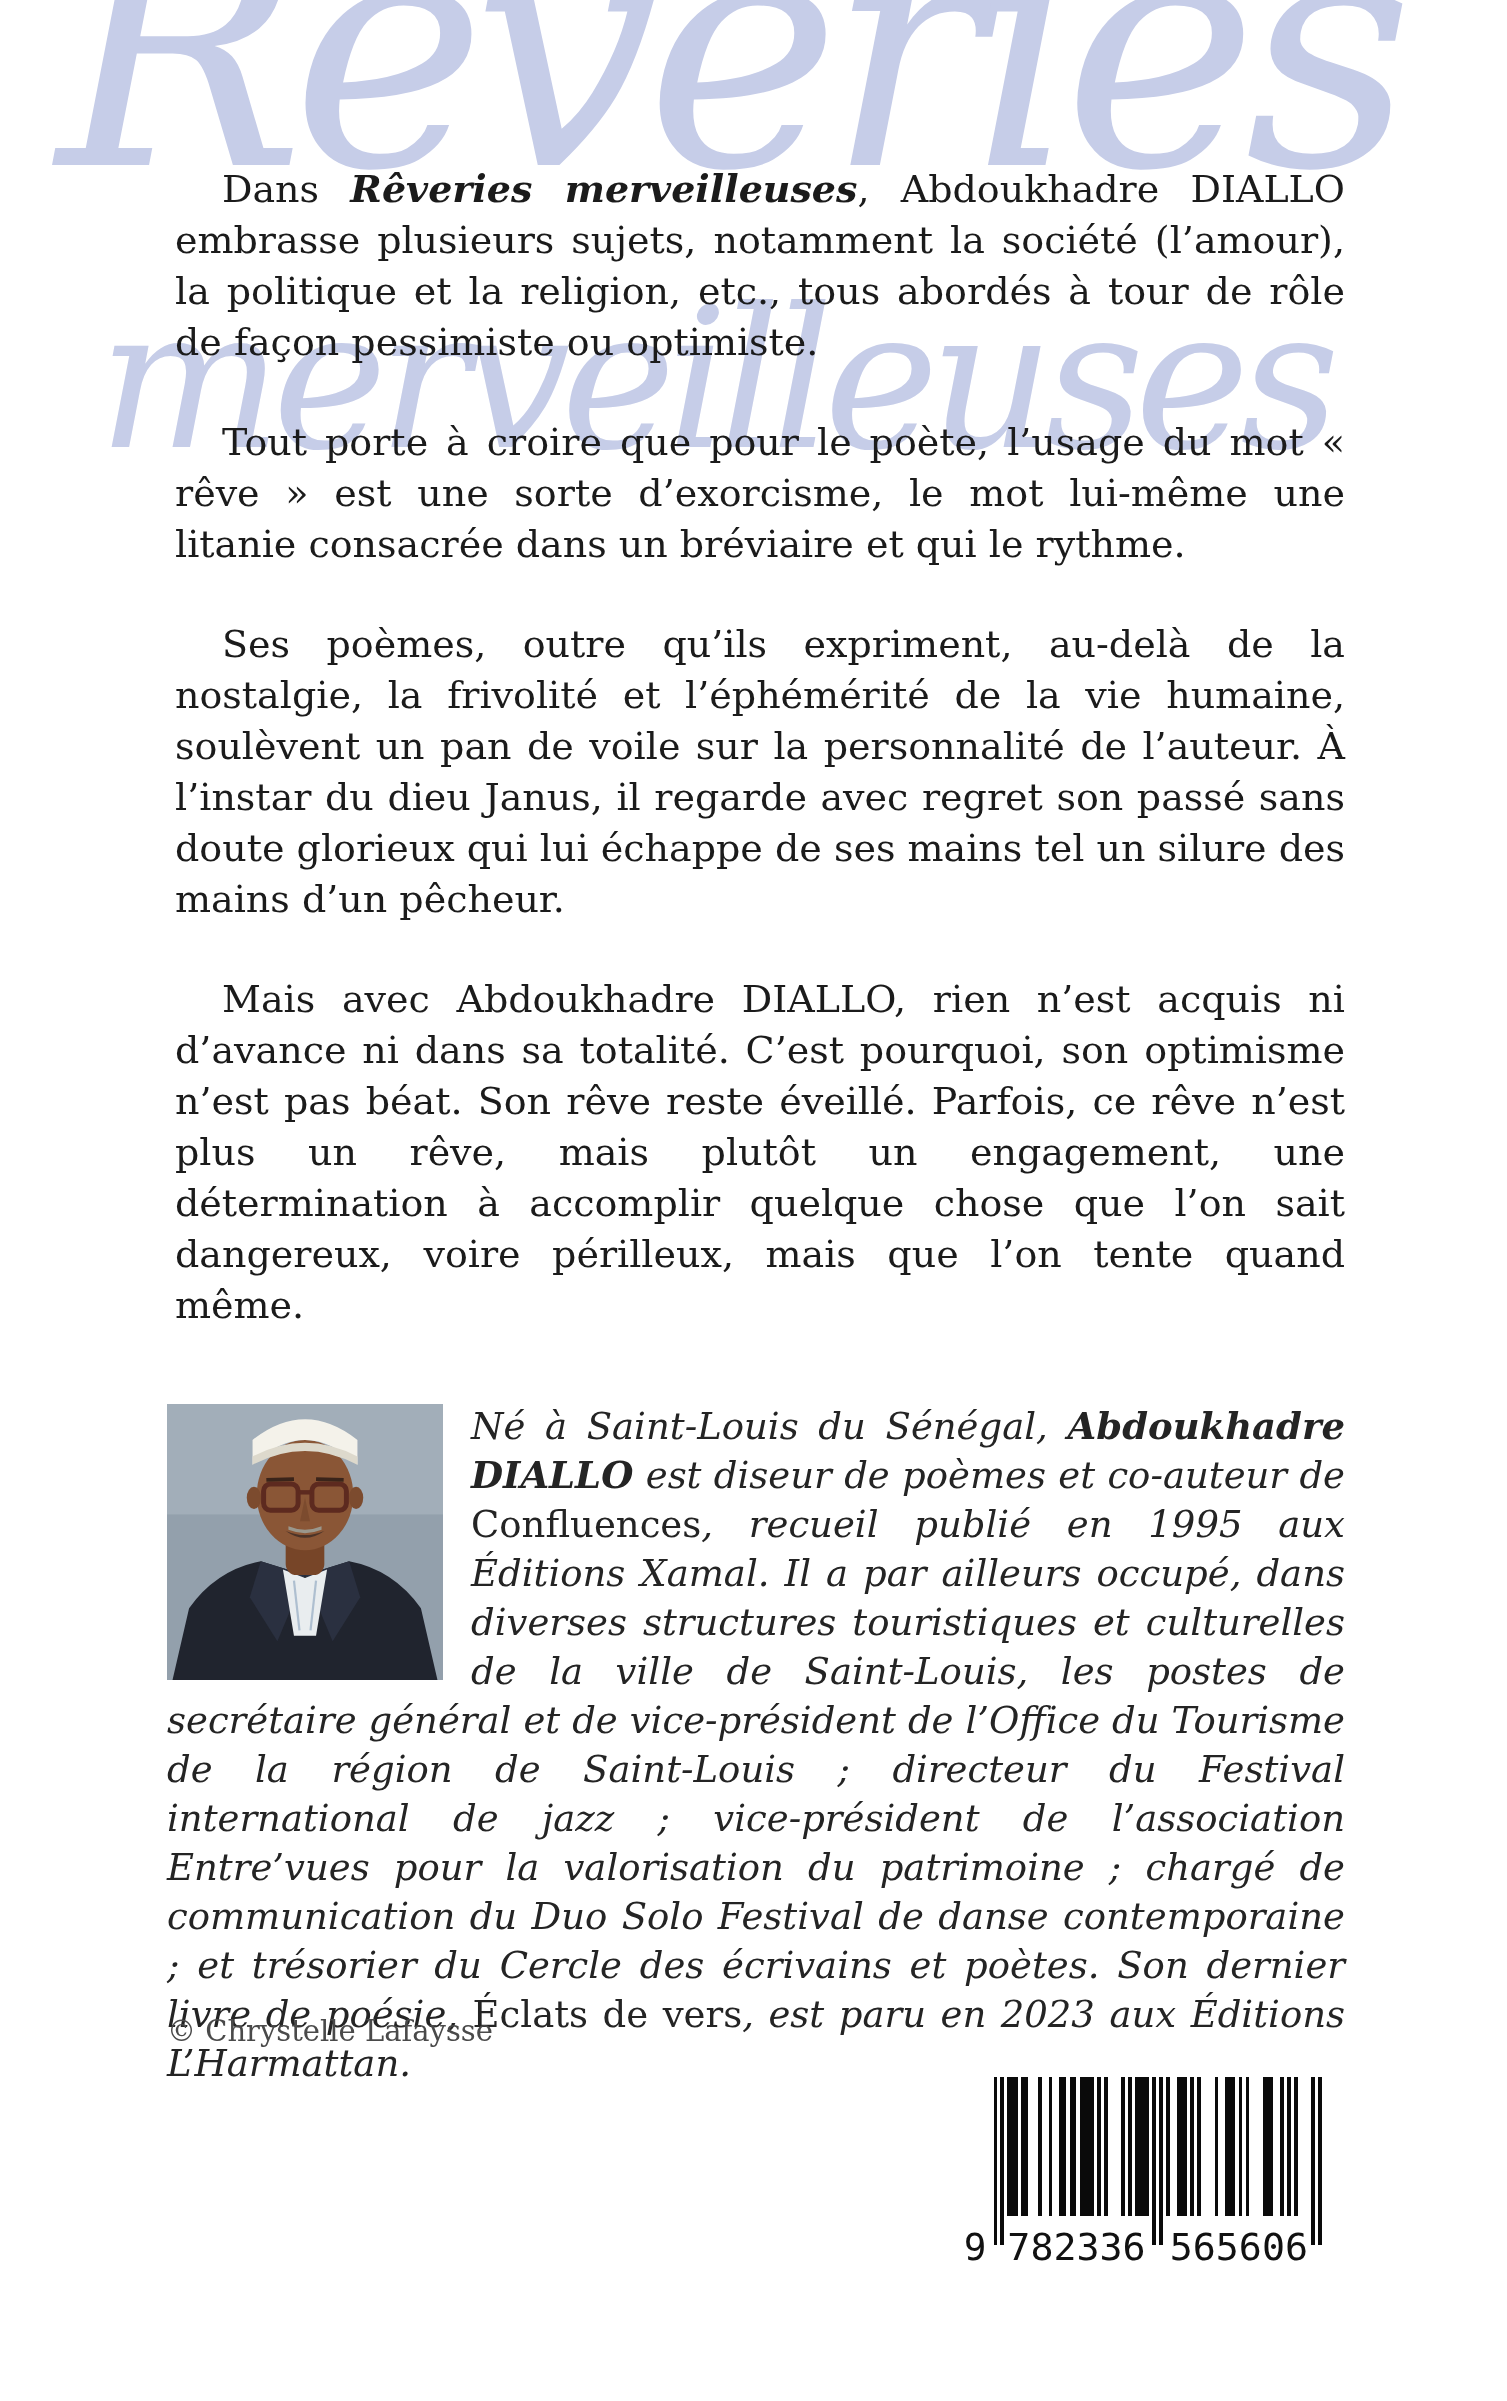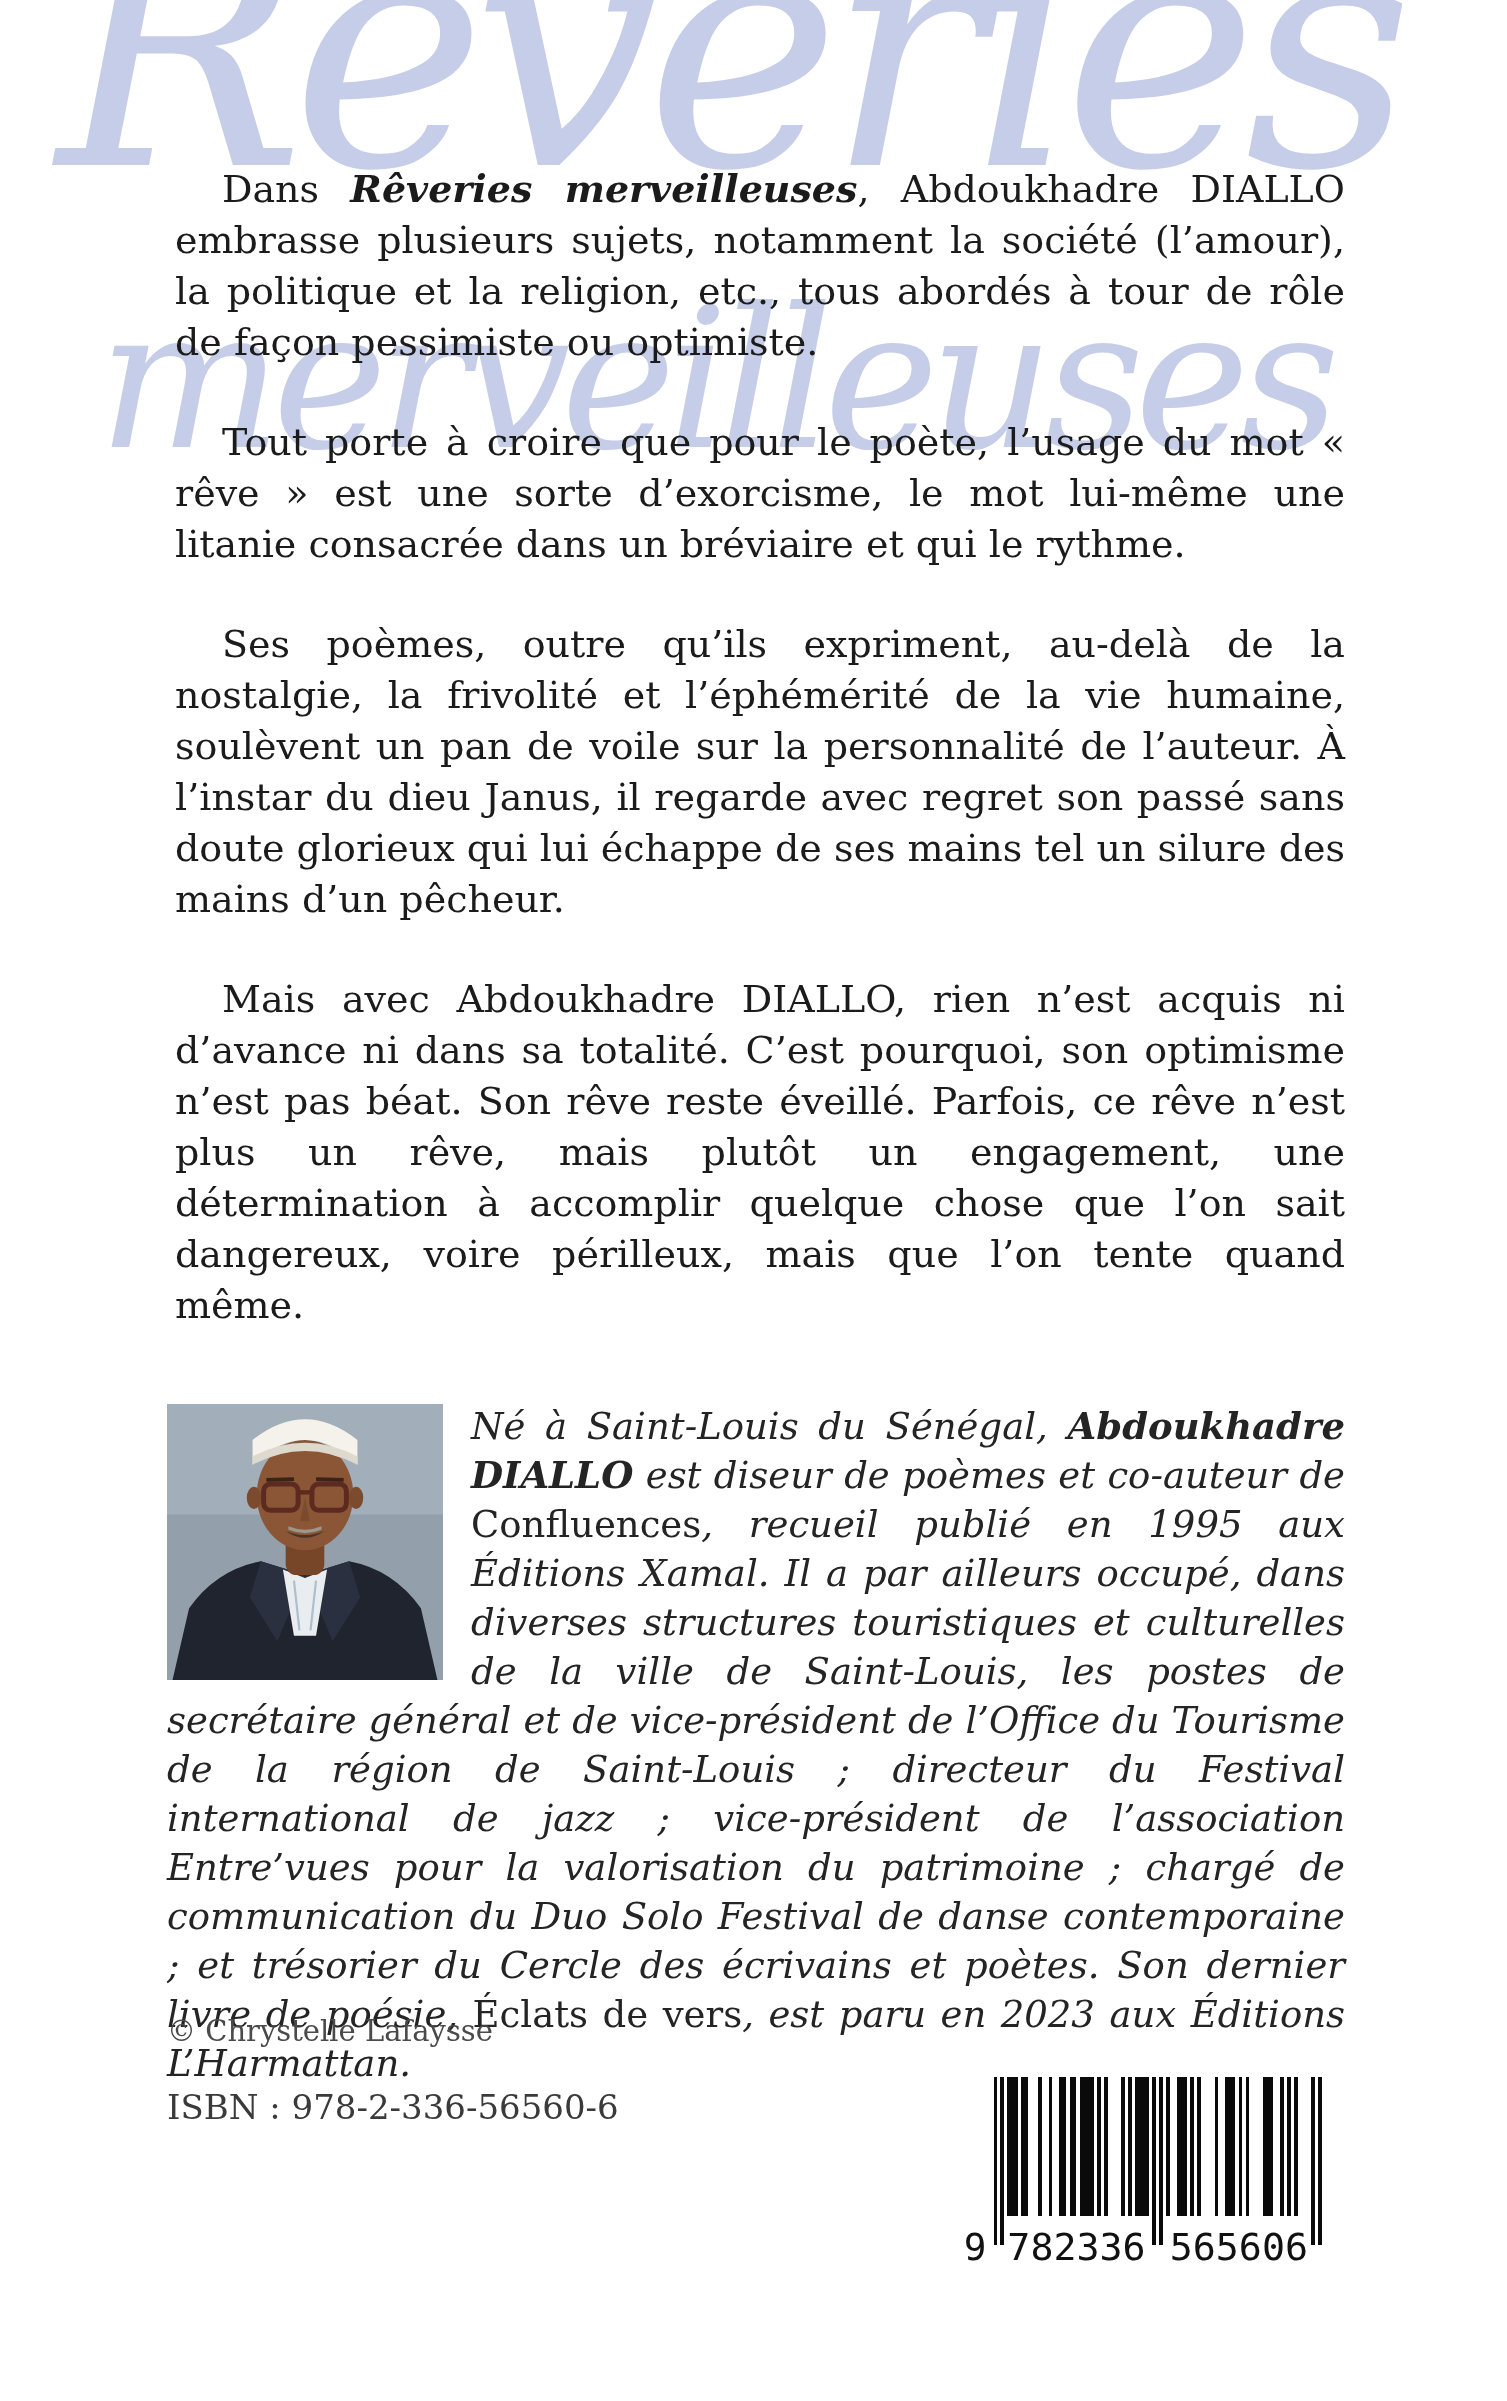--- a/index.html
+++ b/index.html
@@ -99,21 +99,20 @@
         <path d="M50,34 L48.2,42.5 L51.8,42.5 Z" fill="#7c4b2e"></path>
         <path d="M43,46 Q50,49 57,46 Q50,51 43,46 Z" fill="#4b3328"></path>
         <path d="M44,44.3 Q50,46.8 56,44.3 L56,45.6 Q50,48 44,45.6 Z" fill="#9a978c"></path>
       </svg>
     </span>
     <p class="bio-text"><span>Né à Saint-Louis du Sénégal, </span><span class="author-name">Abdoukhadre DIALLO</span><span> est diseur de poèmes et co-auteur de </span><span class="work">Confluences</span><span>, recueil publié en 1995 aux Éditions Xamal. Il a par ailleurs occupé, dans diverses structures touristiques et culturelles de la ville de Saint-Louis, les postes de secrétaire général et de vice-président de l’Office du Tourisme de la région de Saint-Louis ; directeur du Festival international de jazz ; vice-président de l’association Entre’vues pour la valorisation du patrimoine ; chargé de communication du Duo Solo Festival de danse contemporaine ; et trésorier du Cercle des écrivains et poètes. Son dernier livre de poésie, </span><span class="work">Éclats de vers</span><span>, est paru en 2023 aux Éditions L’Harmattan.</span></p>
   </section>
 
   <section class="footer-left">
     <p class="credit">© Chrystelle Lafaysse</p>
-    <p class="isbn">ISBN : 978-2-336-56560-6</p>
   </section>
 
   <div class="barcode">
     <svg viewBox="0 0 420 212" shape-rendering="crispEdges">
         <rect x="34.00" y="0" width="3.85" height="187" fill="#0a0a0a"></rect>
         <rect x="41.70" y="0" width="3.85" height="187" fill="#0a0a0a"></rect>
         <rect x="49.40" y="0" width="3.85" height="155" fill="#0a0a0a"></rect>
         <rect x="53.25" y="0" width="3.85" height="155" fill="#0a0a0a"></rect>
         <rect x="57.10" y="0" width="3.85" height="155" fill="#0a0a0a"></rect>
         <rect x="64.80" y="0" width="3.85" height="155" fill="#0a0a0a"></rect>

